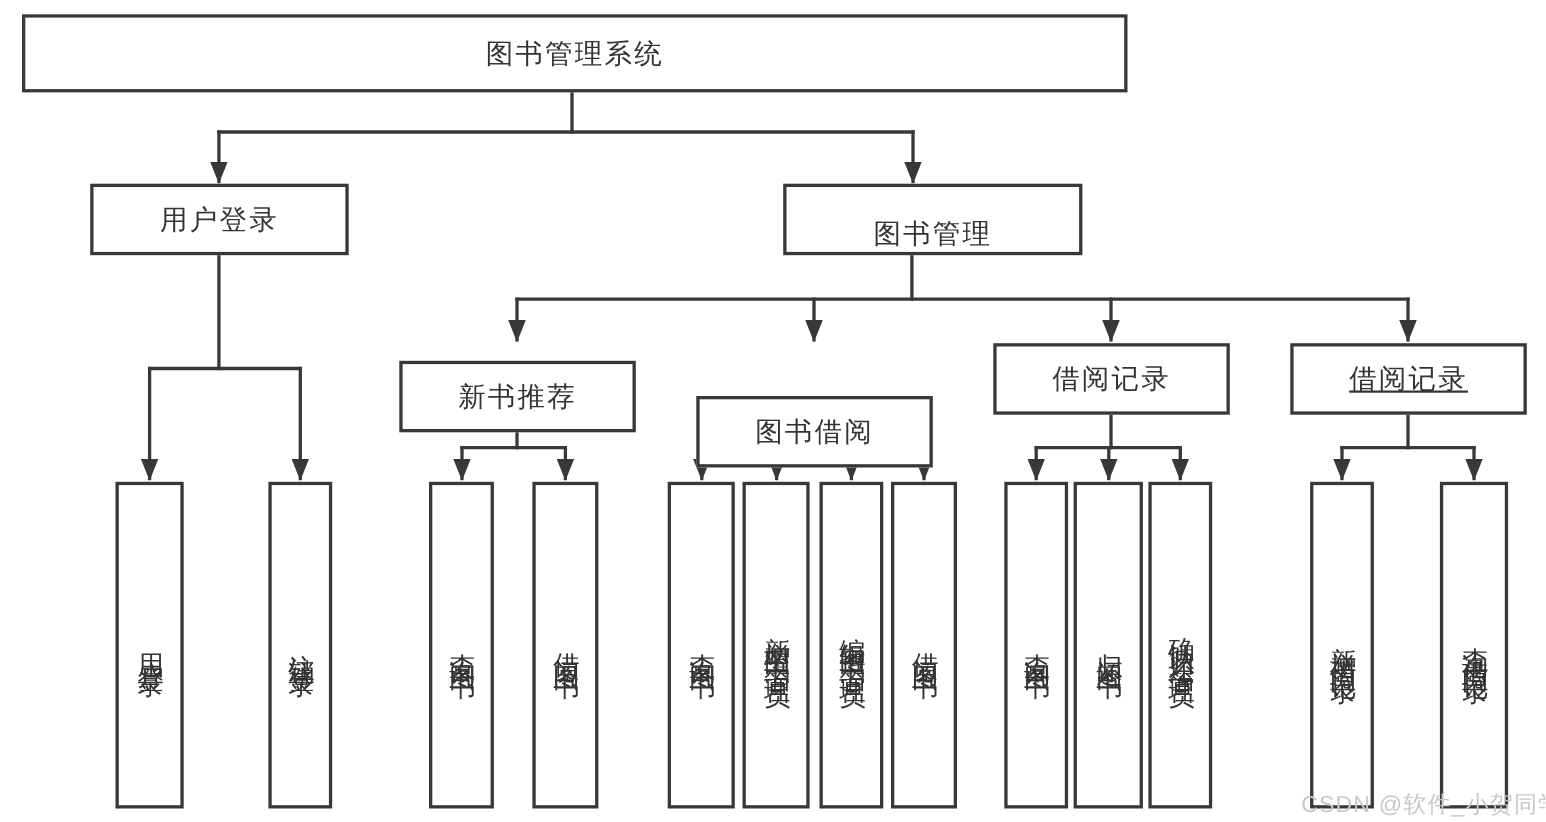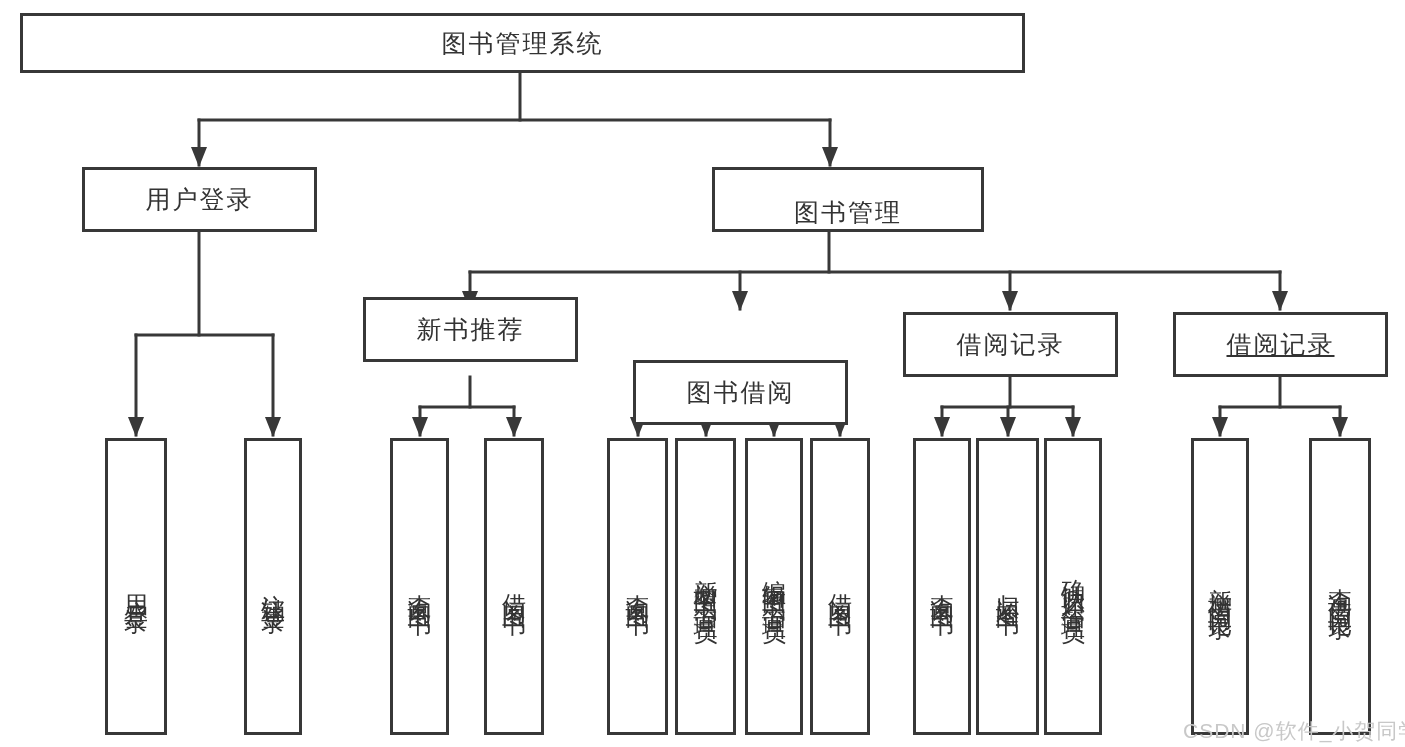--- a/index.html
+++ b/index.html
@@ -103,32 +103,32 @@
       <path d="M1008,407 L1008,435" marker-end="url(#arrow)"></path>
       <path d="M1073,407 L1073,435" marker-end="url(#arrow)"></path>
 
       <path d="M1280,377 L1280,407"></path>
       <path d="M1220,407 L1340,407"></path>
       <path d="M1220,407 L1220,435" marker-end="url(#arrow)"></path>
       <path d="M1340,407 L1340,435" marker-end="url(#arrow)"></path>
     </g>
   </svg>
 
-  <div class="node h" style="left:20px; top:13px; width:1005px; height:60px;">
+  <div class="node h" style="left:20px; top:13px; width:1005px; height:71px;">
     <span class="label">图书管理系统</span>
   </div>
 
   <div class="node h" style="left:82px; top:167px; width:235px; height:65px;">
     <span class="label">用户登录</span>
   </div>
   <div class="node h" style="left:712px; top:167px; width:272px; height:65px;align-items:flex-end;">
     <span class="label">图书管理</span>
   </div>
 
-  <div class="node h" style="left:363px; top:297px; width:215px; height:65px;">
+  <div class="node h" style="left:363px; top:328px; width:215px; height:65px;">
     <span class="label">新书推荐</span>
   </div>
   <div class="node h" style="left:633px; top:312px; width:215px; height:65px;margin-top:48px;">
     <span class="label">图书借阅</span>
   </div>
   <div class="node h" style="left:903px; top:312px; width:215px; height:65px;">
     <span class="label">借阅记录</span>
   </div>
   <div class="node h" style="left:1173px; top:312px; width:215px; height:65px;text-decoration:underline;">
     <span class="label">借阅记录</span>

